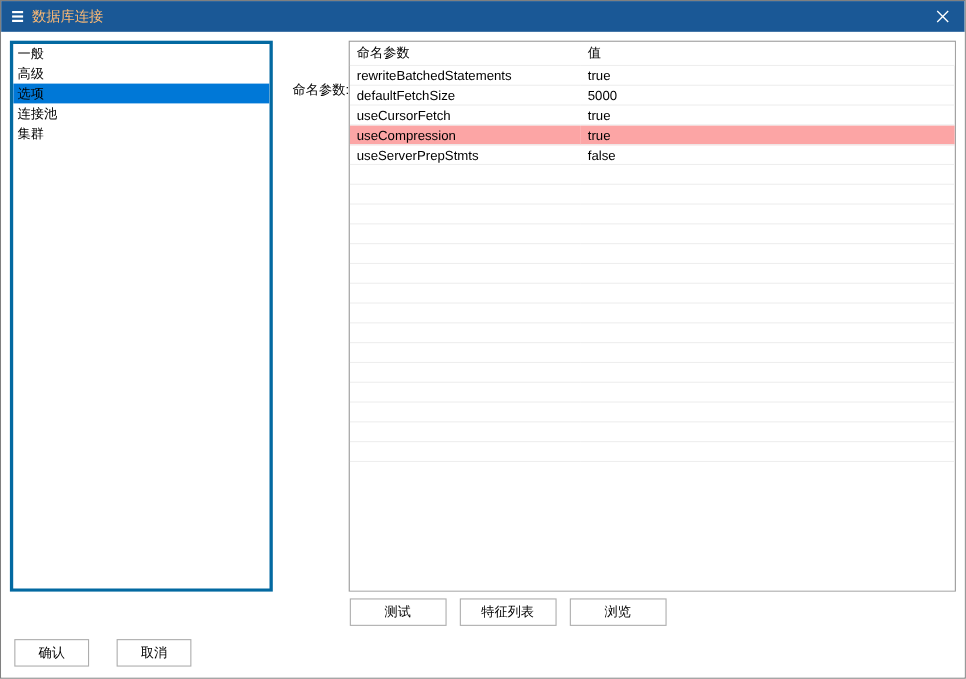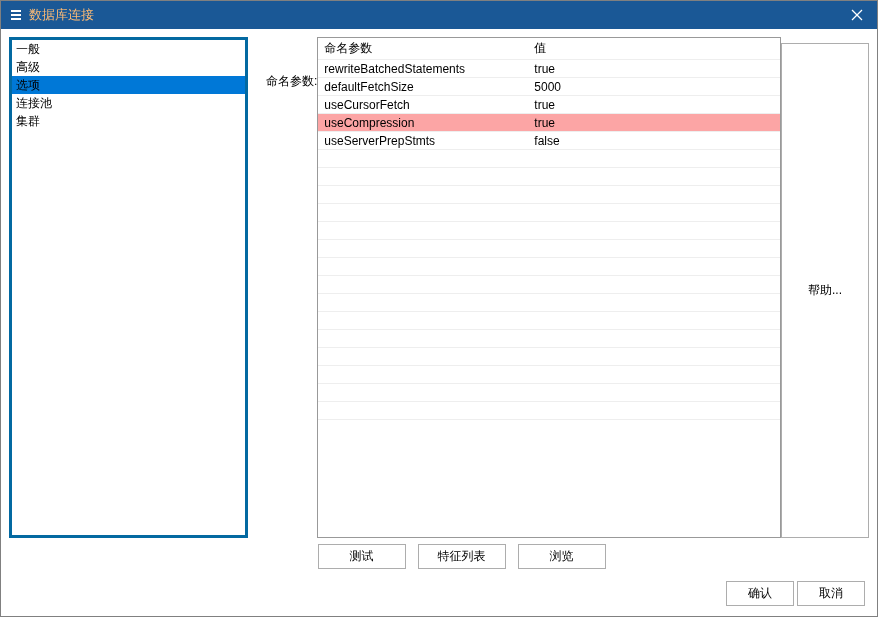--- a/index.html
+++ b/index.html
@@ -133,22 +133,21 @@
     }
     .action-row {
       display: flex;
       justify-content: center;
       gap: 12px;
       padding: 6px 0;
       margin-left: 45px;
     }
     .footer-row {
       display: flex;
-      justify-content: flex-end;
-      gap: 3px;
+      gap: 25px;
       padding: 6px 12px 10px 12px;
     }
     .footer-row .btn {
       min-width: 68px;
     }
   </style>
 </head>
 <body>
 
 <div class="titlebar">
@@ -264,23 +263,20 @@
                 <td class="col-name">&nbsp;</td>
                 <td>&nbsp;</td>
               </tr>
               <tr>
                 <td class="col-name">&nbsp;</td>
                 <td>&nbsp;</td>
               </tr>
             </tbody>
         </table>
       </div>
-      <div class="help-row">
-        <button class="btn">帮助...</button>
-      </div>
     </div>
   </div>
   <div class="action-row">
     <button class="btn">测试</button>
     <button class="btn">特征列表</button>
     <button class="btn">浏览</button>
   </div>
   <div class="footer-row">
     <button class="btn">确认</button>
     <button class="btn">取消</button>

